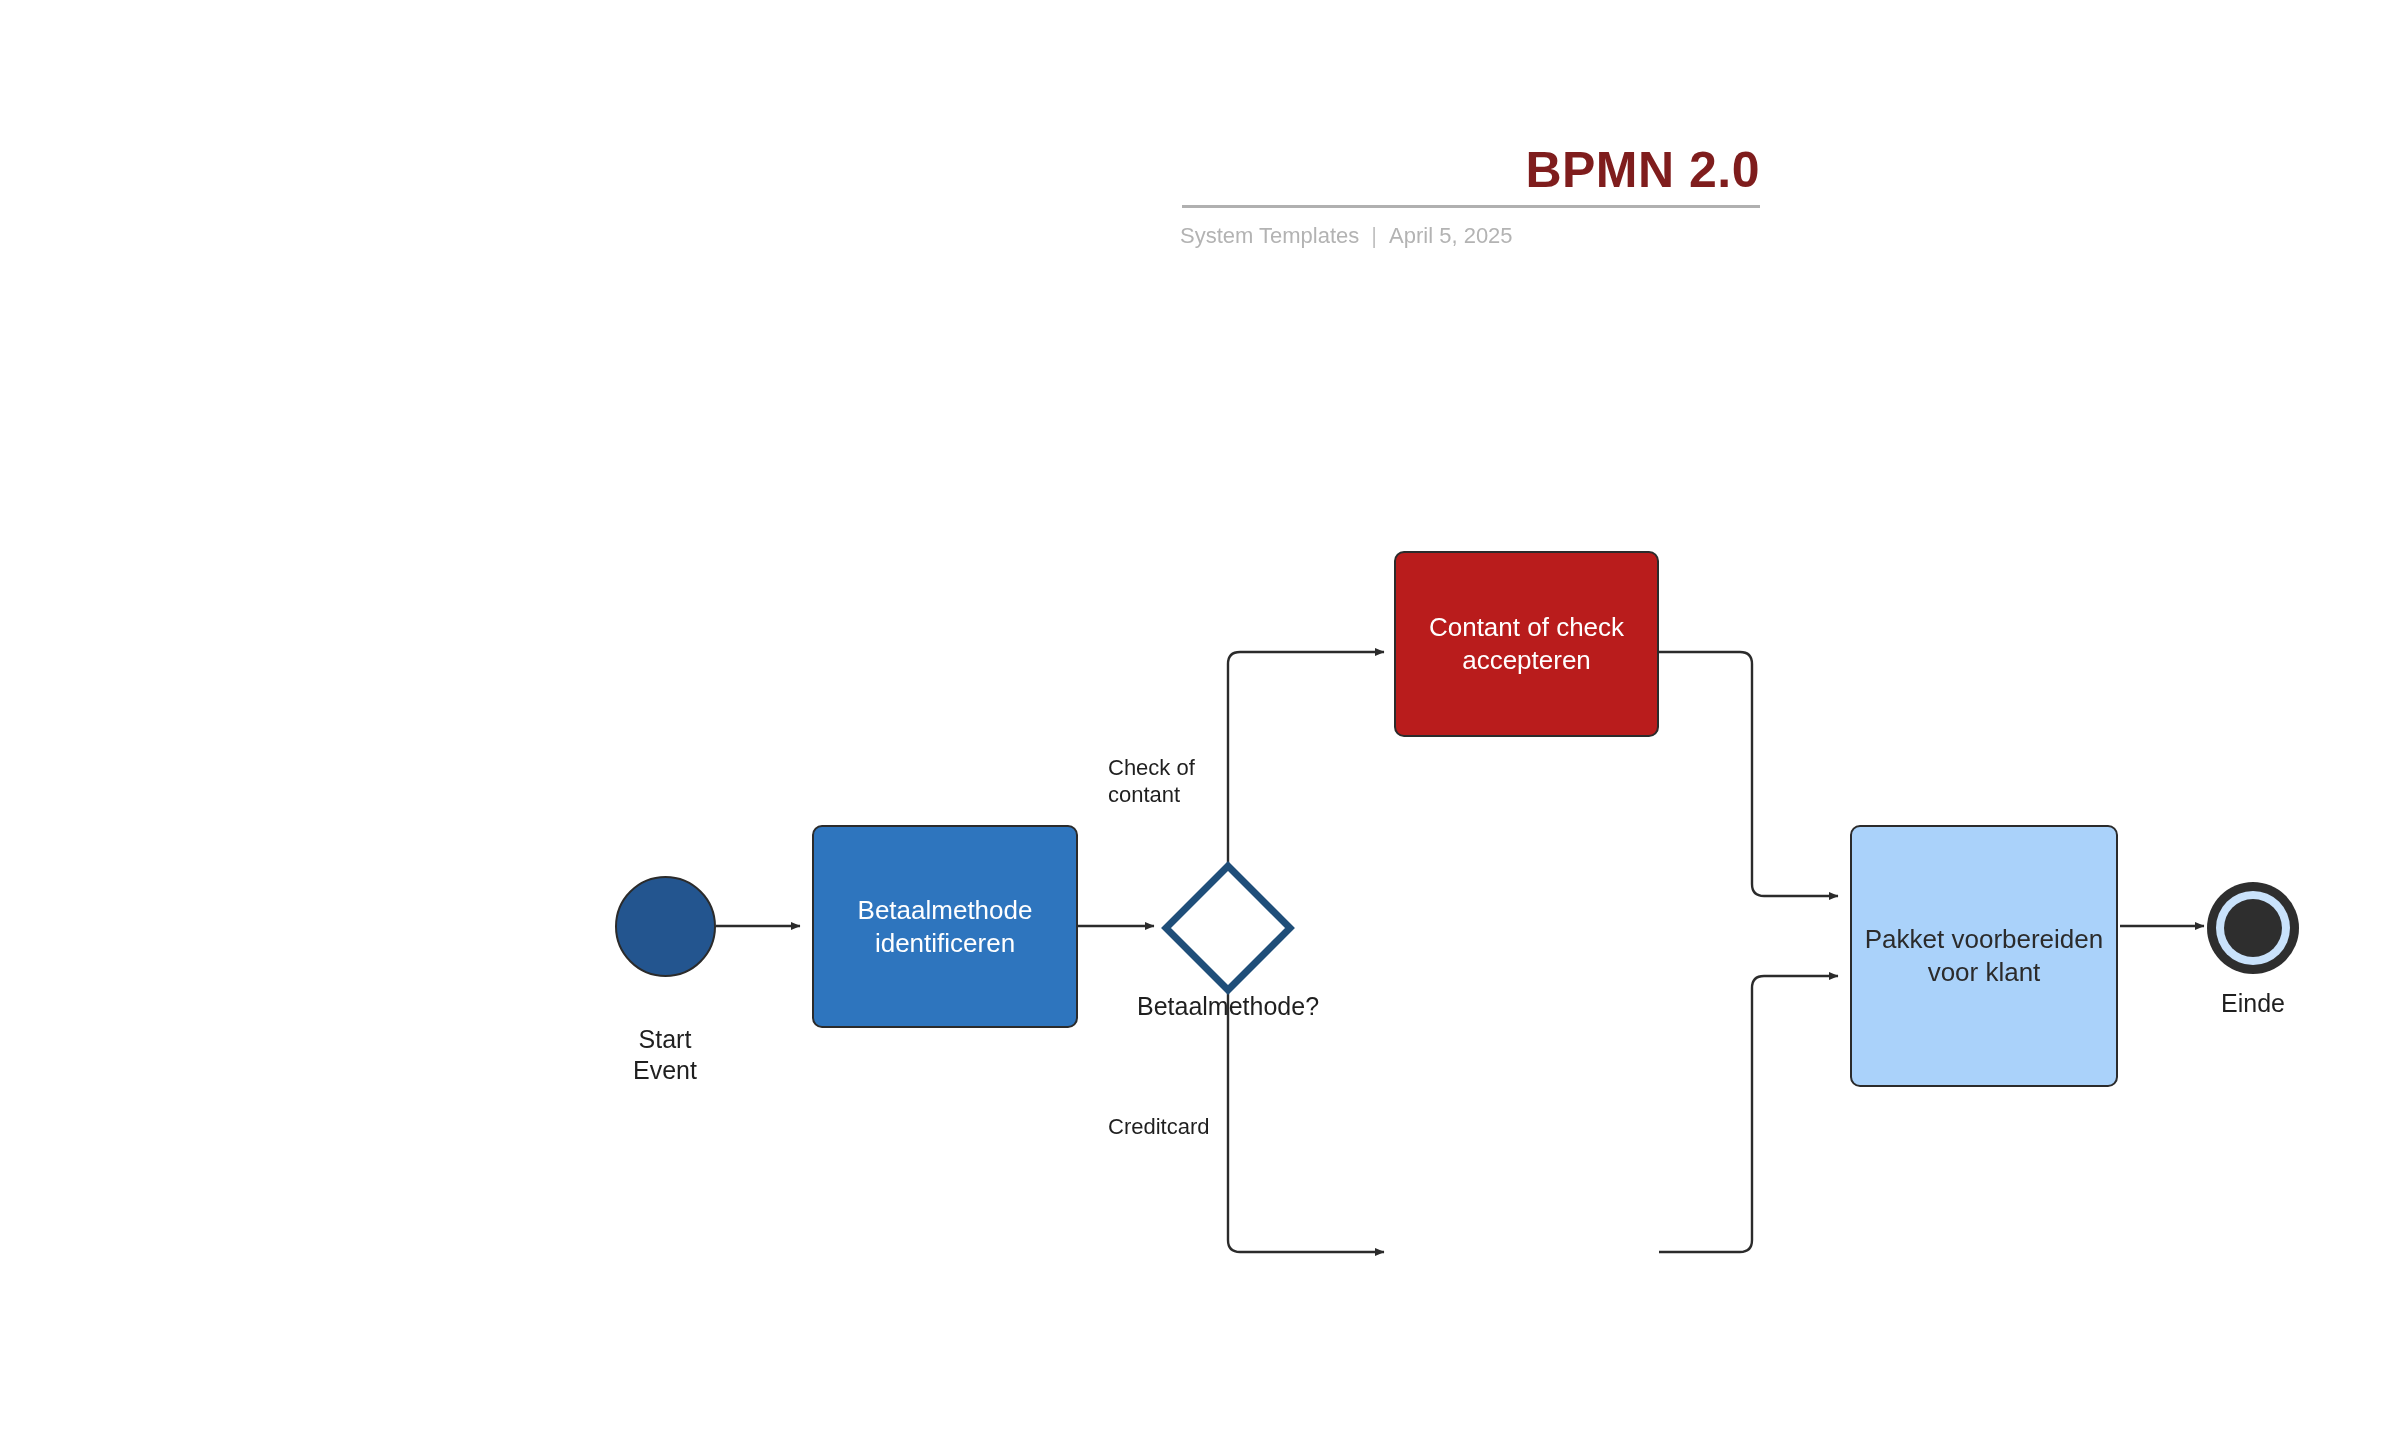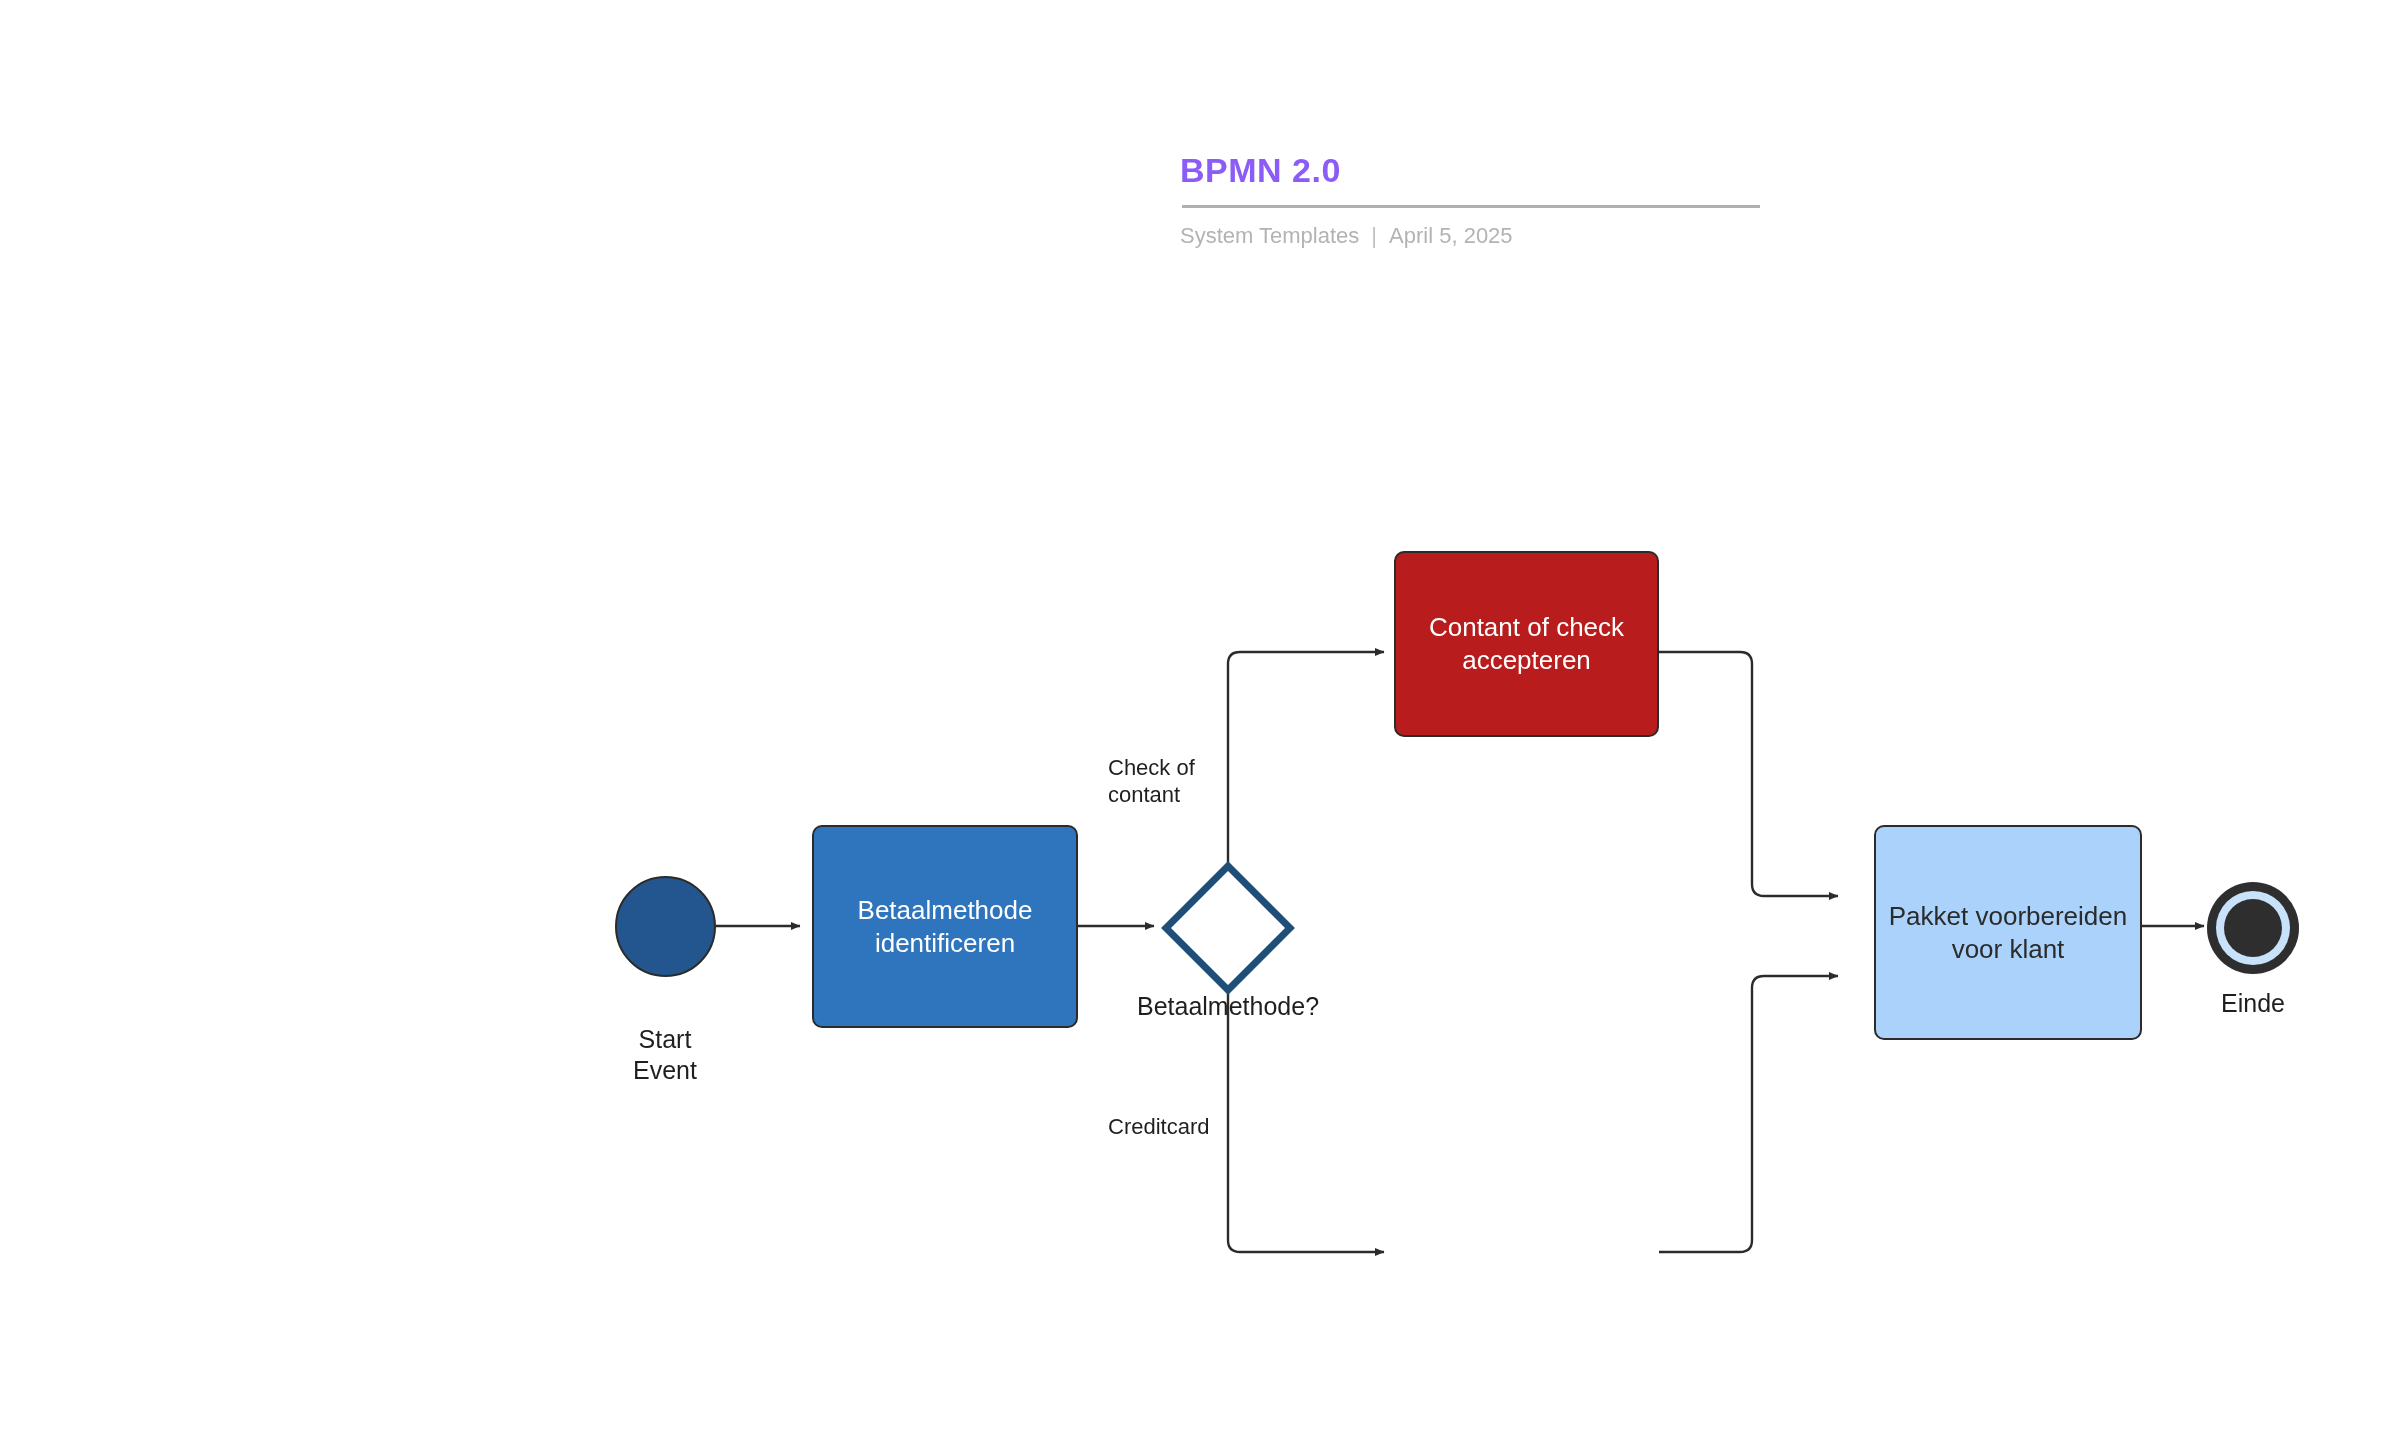--- a/index.html
+++ b/index.html
@@ -23,24 +23,24 @@
     top: 0;
     width: 2400px;
     text-align: center;
     pointer-events: none;
   }
   #doc-title {
     position: absolute;
     left: 1180px;
     top: 148px;
     width: 580px;
-    text-align: left;
-    font-size: 34px;
+    text-align: right;
+    font-size: 50px;
     font-weight: bold;
-    color: #8b5cf6;
+    color: #7f1d1d;
     letter-spacing: 0.5px;
     line-height: 44px;
   }
   #title-rule {
     position: absolute;
     left: 1182px;
     top: 205px;
     width: 578px;
     height: 3px;
     background: #b0b0b0;
@@ -205,21 +205,21 @@
   </div>
 
   <div class="node-label" style="left:1078px; top:991px; width:300px;">Betaalmethode?</div>
 
   <div class="node task task-mid" style="left:1394px; top:551px; width:265px; height:186px;">
     <span>Contant of check
 accepteren</span>
   </div>
 
 
-  <div class="node task task-light" style="left:1850px; top:825px; width:268px; height:215px;margin-left:24px;">
+  <div class="node task task-light" style="left:1850px; top:825px; width:268px; height:262px;">
     <span>Pakket
 voorbereiden voor
 klant</span>
   </div>
 
   <div class="node end-event-outer" style="left:2207px; top:882px; width:92px; height:92px;">
     <div class="end-event-mid">
       <div class="end-event-inner"></div>
     </div>
   </div>

